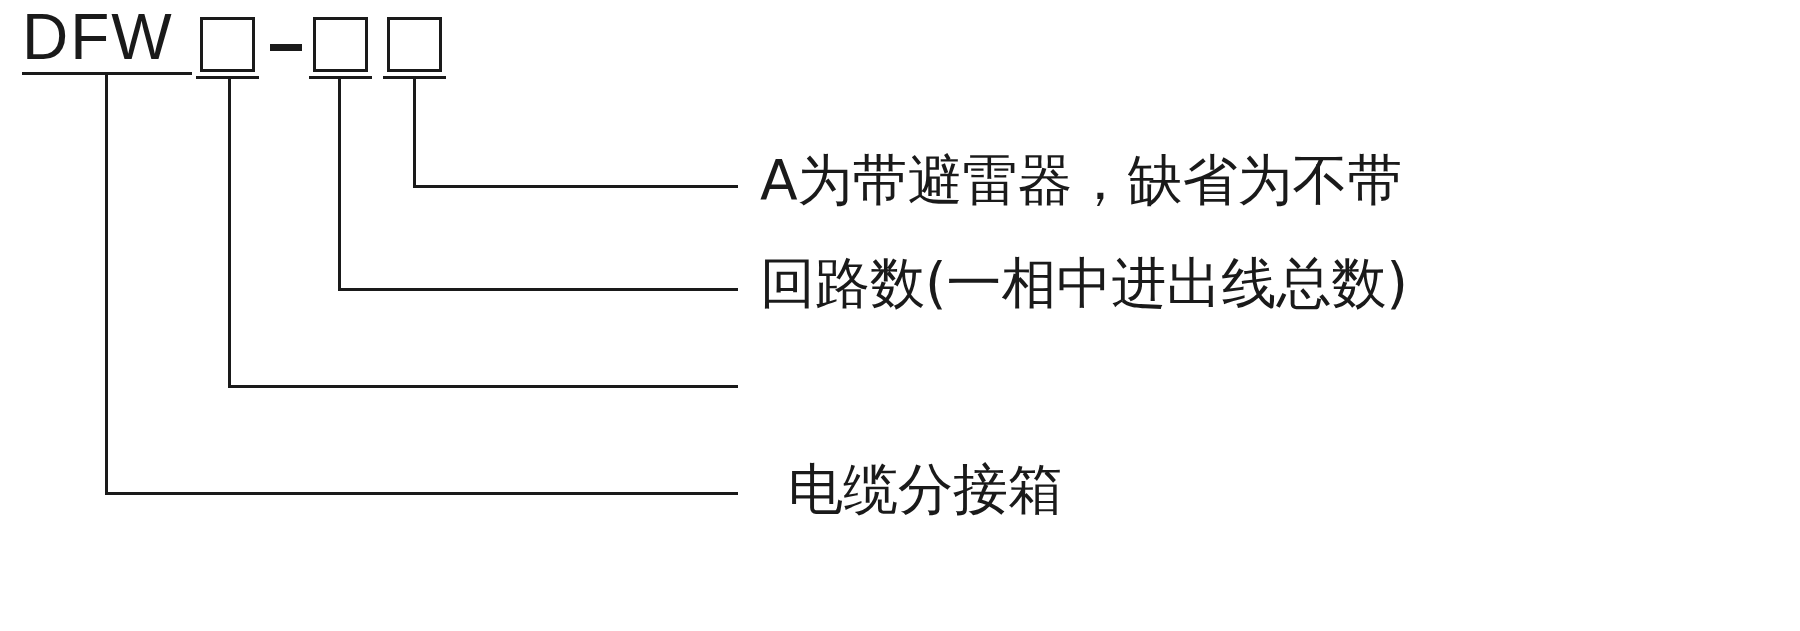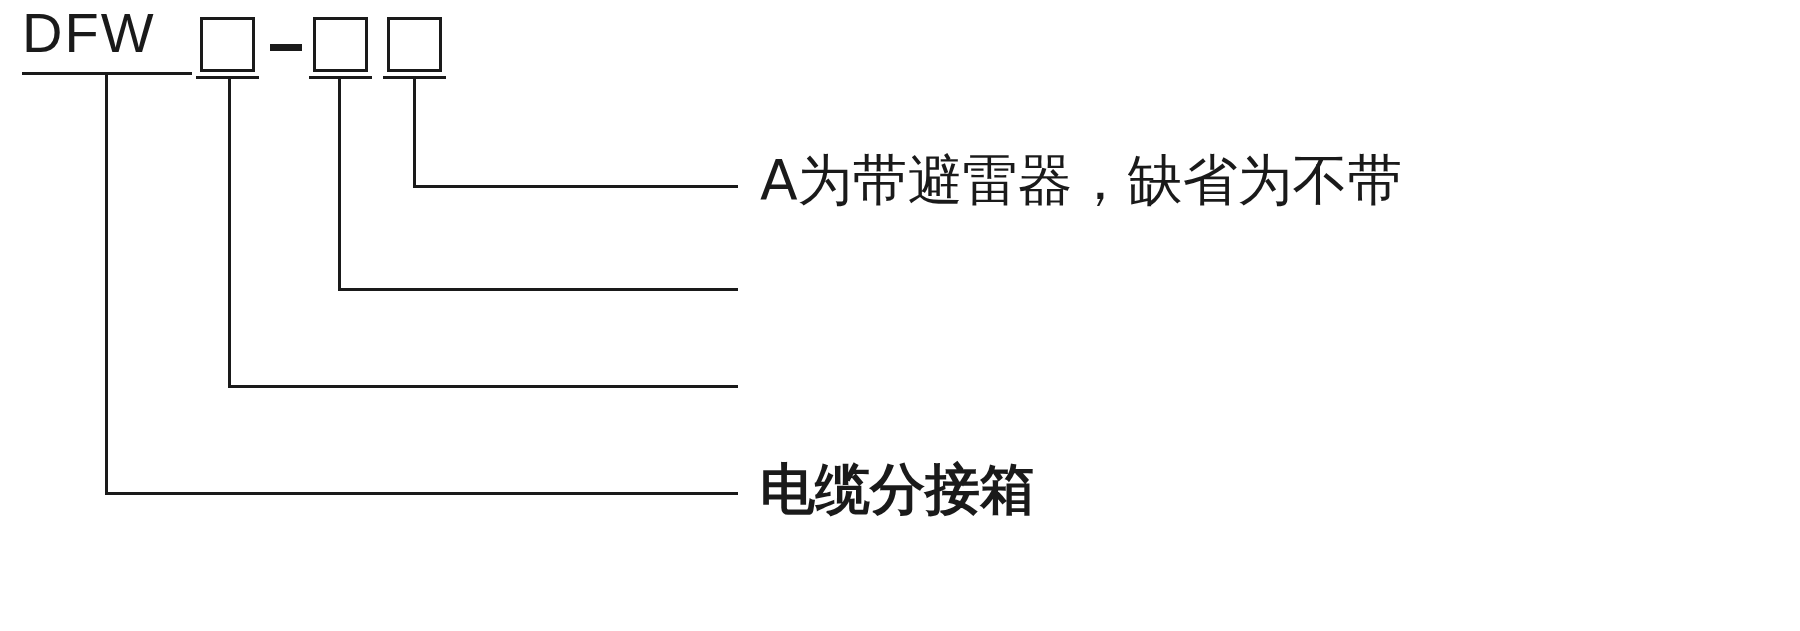--- a/index.html
+++ b/index.html
@@ -8,21 +8,21 @@
     background:#ffffff;
     font-family:"Liberation Sans","DejaVu Sans",sans-serif;
     overflow:hidden;
   }
   #stage{position:relative;width:1800px;height:631px;}
 
   
   .code-prefix{
     position:absolute;
     left:22px; top:5px;
-    font-size:56px;
+    font-size:64px;
     letter-spacing:2px;
     color:#1a1a1a;
     font-weight:400;
     line-height:1;
     white-space:nowrap;
   }
   .code-box{
     position:absolute;
     border:3px solid #1a1a1a;
     background:#ffffff;
@@ -74,17 +74,18 @@
   <div class="hline" style="left:338px; top:288px; width:400px;"></div>
 
   <div class="vline" style="left:228px; top:76px;  height:312px;"></div>
   <div class="hline" style="left:228px; top:385px; width:510px;"></div>
 
   <div class="vline" style="left:105px; top:72px;  height:423px;"></div>
   <div class="hline" style="left:105px; top:492px; width:633px;"></div>
 
   <div class="label" style="left:760px; top:153px;">A为带避雷器，缺省为不带</div>
 
+  <div class="label" style="left:760px; top:256px;">回路数(一相中进出线总数)</div>
 
 
-  <div class="label" style="left:760px; top:462px;font-weight:bold;">电缆分接箱</div>
+  <div class="label" style="left:788px; top:462px;">电缆分接箱</div>
 
 </div>
 
 </body></html>

